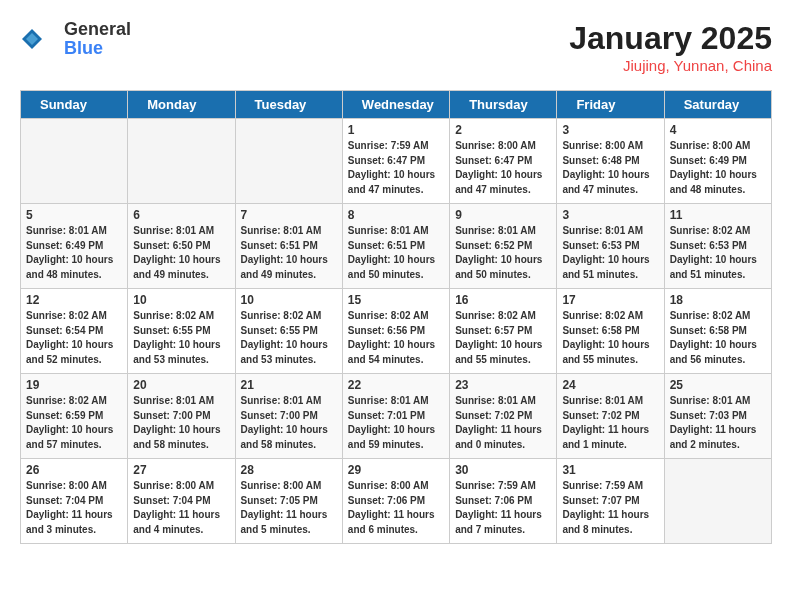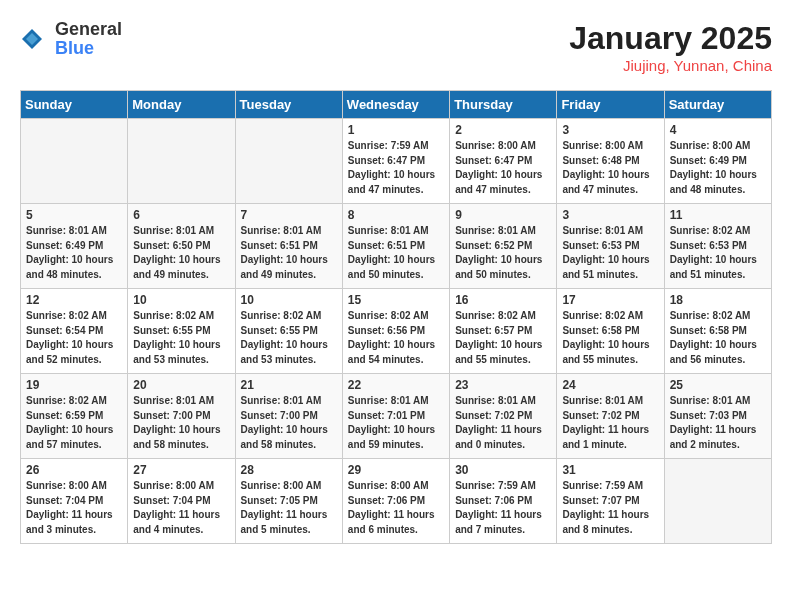--- a/index.html
+++ b/index.html
@@ -12,21 +12,21 @@
     }
     .header {
       display: flex;
       justify-content: space-between;
       align-items: flex-start;
       margin-bottom: 16px;
     }
     .logo {
       display: flex;
       align-items: center;
-      gap: 11px;
+      gap: 20px;
     }
     .logo-text-general {
       font-size: 18px;
       font-weight: bold;
       color: #333;
       line-height: 1;
     }
     .logo-text-blue {
       font-size: 18px;
       font-weight: bold;
@@ -53,21 +53,21 @@
     table {
       width: 100%;
       border-collapse: collapse;
       table-layout: fixed;
     }
     thead tr th {
       background-color: #1a6faf;
       color: #fff;
       font-size: 13px;
       font-weight: bold;
-      padding: 6px 4px;
+      padding: 6px 19px;
       text-align: left;
       border: 1px solid #ccc;
     }
     tbody tr td {
       border: 1px solid #ccc;
       vertical-align: top;
       padding: 4px 5px;
       font-size: 10.5px;
       color: #333;
       background: #fff;

